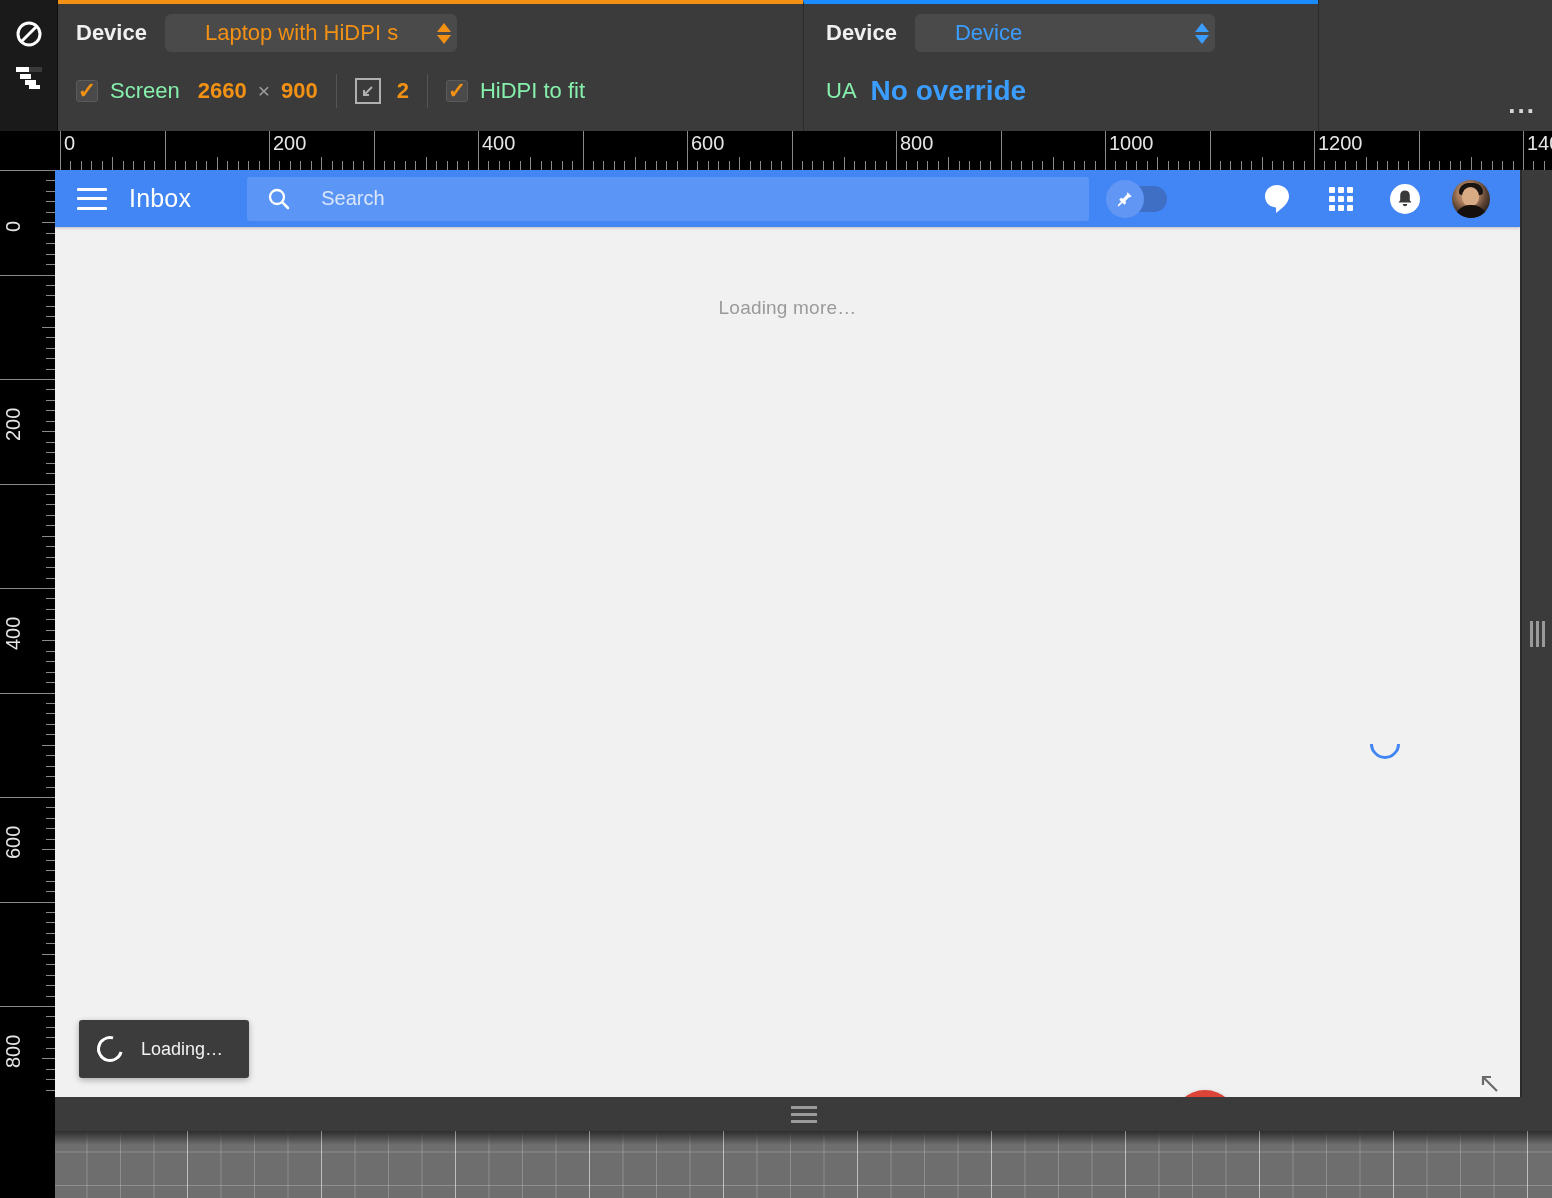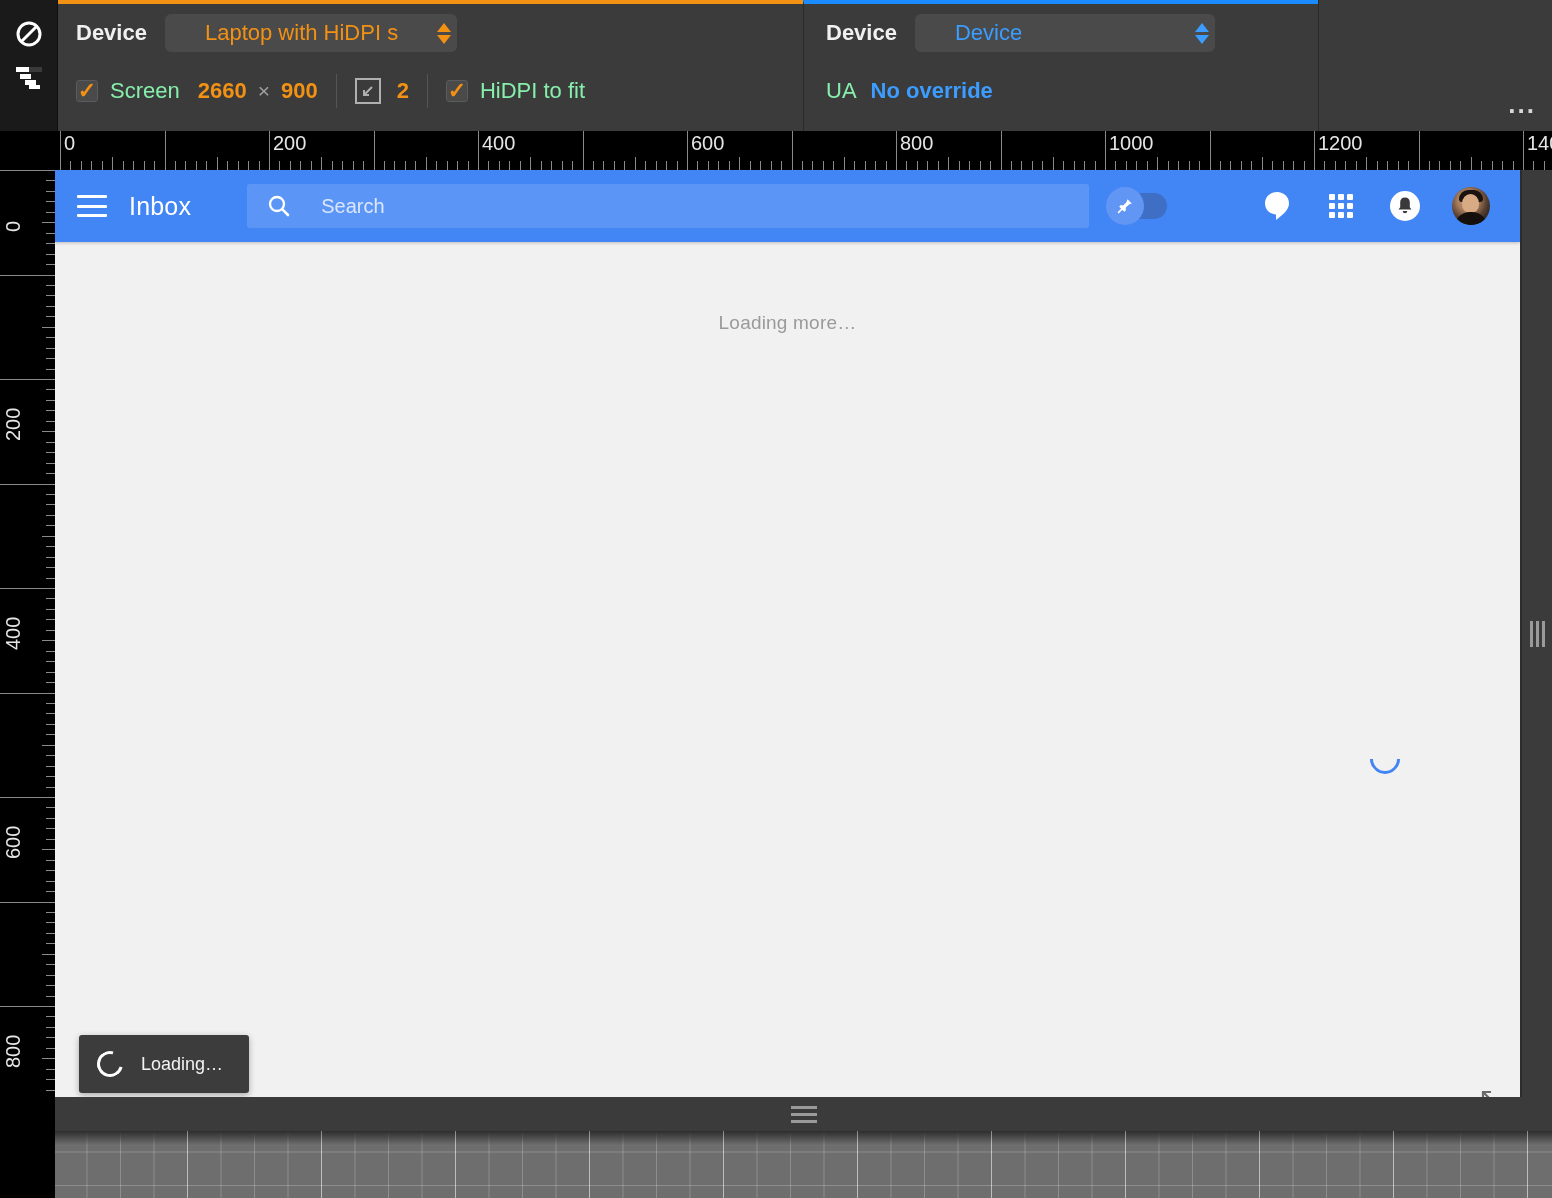--- a/index.html
+++ b/index.html
@@ -105,21 +105,21 @@
   .chk::after {
     content: "✓"; color: #f29113; font-size: 22px;
     font-weight: bold; line-height: 18px;
   }
   .txt-val { color: #f29113; font-size: 22px; font-weight: bold; cursor: pointer; }
   .txt-x { color: #a0a0a0; font-size: 21px; margin: 0 11px; }
   .vsep { width: 1px; height: 34px; background: #555; margin: 0 18px; }
   .dpr-icon { width: 26px; height: 26px; border: 2px solid #b0b0b0; display:flex; align-items:center; justify-content:center; }
   .dpr-icon svg { display:block; }
 
-  .ua-text { color: #3b9dff; font-size: 22px; font-weight: bold; cursor: pointer; }
+  .ua-text { color: #3b9dff; font-size: 28px; font-weight: bold; cursor: pointer; }
 
   
   .ruler-corner {
     position: absolute; left: 0; top: 131px;
     width: 55px; height: 39px; background: #000;
   }
   .ruler-h {
     position: absolute; left: 55px; top: 131px;
     width: 1497px; height: 39px;
     background: #000; overflow: hidden;
@@ -141,21 +141,21 @@
   }
 
   
   .device-frame {
     position: absolute; left: 55px; top: 170px;
     width: 1465px; height: 927px;
     background: #f1f1f1;
     overflow: hidden;
   }
   .app-toolbar {
-    height: 72px; background: #4285f4;
+    height: 57px; background: #4285f4;
     display: flex; align-items: center; padding: 0 22px;
     position: relative;
     box-shadow: 0 1px 3px rgba(0,0,0,0.22);
   }
   .hamburger { width: 30px; height: 22px; display:flex; flex-direction:column; justify-content: space-between; cursor:pointer; margin-right: 22px; }
   .hamburger span { display:block; height: 3px; background: #fff; border-radius: 1px; }
   .app-title { color: #fff; font-size: 25px; font-weight: 400; letter-spacing: 0.2px; }
   .search-box {
     margin-left: 56px; width: 842px; height: 44px;
     background: #5b96f7; border-radius: 3px;

